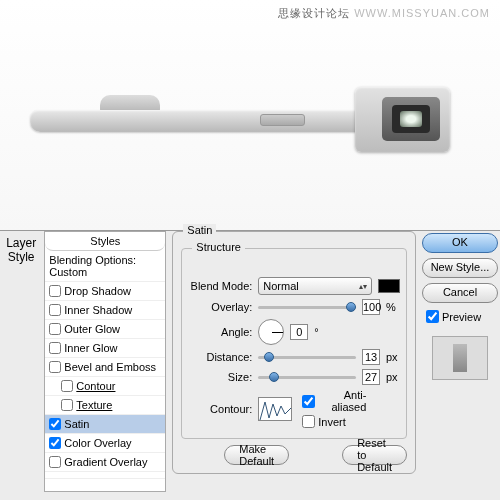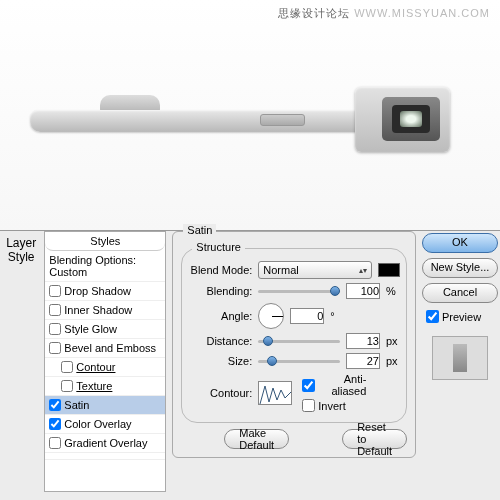--- a/index.html
+++ b/index.html
@@ -23,31 +23,31 @@
 .styles-panel { width: 122px; border: 1px solid #aaa; background: #fff; }
 .styles-panel .hdr { text-align: center; padding: 3px 0; border-bottom: 1px solid #ccc; border-radius: 8px; }
 .styles-panel .row { padding: 3px 4px; border-bottom: 1px solid #eee; display: flex; align-items: center; gap: 3px; cursor: default; }
 .styles-panel .row.indent { padding-left: 16px; text-decoration: underline; }
 .styles-panel .row.sel { background: #b8cde8; }
 .styles-panel input[type=checkbox] { width: 12px; height: 12px; }
 
 .center-panel { flex: 1; }
 .group { border: 1px solid #aaa; border-radius: 6px; padding: 10px 8px 8px; position: relative; margin-bottom: 6px; }
 .group-label { position: absolute; top: -8px; left: 10px; background: #ececec; padding: 0 4px; }
-.inner-group { border: 1px solid #bbb; border-radius: 16px; padding: 8px 6px 6px; position: relative; margin-top: 6px; }
+.inner-group { border: 1px solid #bbb; border-radius: 4px; padding: 24px 6px 6px; position: relative; margin-top: 6px; }
 .inner-label { position: absolute; top: -8px; left: 10px; background: #ececec; padding: 0 4px; }
 .field { display: flex; align-items: center; gap: 6px; margin: 4px 0; }
 .field label { width: 64px; text-align: right; }
 .select { flex: 1; height: 18px; background: linear-gradient(#fff,#e2e2e2); border: 1px solid #888; border-radius: 3px; padding: 1px 4px; display:flex; align-items:center; justify-content:space-between; }
 .select .arrows { font-size: 8px; color: #444; }
 .swatch { width: 22px; height: 14px; border: 1px solid #666; background: #000; }
 .slider { flex: 1; height: 14px; position: relative; }
 .slider .track { position: absolute; top: 6px; left: 0; right: 0; height: 3px; background: #bbb; border-radius: 2px; }
 .slider .thumb { position: absolute; top: 2px; width: 10px; height: 10px; background: linear-gradient(#7fb4e8,#3b6fa8); border-radius: 50%; border: 1px solid #2a5a8a; }
-.numbox { width: 34px; height: 16px; border: 1px solid #888; background: #fff; text-align: right; padding: 1px 0; }
+.numbox { width: 18px; height: 16px; border: 1px solid #888; background: #fff; text-align: center; padding: 1px 0; }
 .unit { width: 14px; }
 .angle { width: 26px; height: 26px; border: 1px solid #888; border-radius: 50%; background: #fff; position: relative; }
 .angle .needle { position: absolute; top: 12px; left: 13px; width: 11px; height: 1px; background: #000; }
 .contour-thumb { width: 34px; height: 24px; border: 1px solid #888; background: #fff; position: relative; overflow:hidden;}
 .contour-thumb svg { position:absolute; top:0; left:0; }
 .btns-row { display: flex; gap: 10px; justify-content: center; margin-top: 6px; }
 .pill { height: 20px; padding: 2px 14px; background: linear-gradient(#fdfdfd,#ddd); border: 1px solid #888; border-radius: 10px; display:flex; align-items:center;margin-left:43px; }
 
 .right-panel { width: 76px; display: flex; flex-direction: column; gap: 5px; align-items: stretch; padding-top: 2px; }
 .r-btn { height: 20px; background: linear-gradient(#fdfdfd,#ddd); border: 1px solid #888; border-radius: 10px; text-align: center; padding: 2px 0; }
@@ -90,21 +90,25 @@
           <div class="row">
             <input type="checkbox" style="">
             <span>Drop Shadow</span>
           </div>
           <div class="row">
             <input type="checkbox" style="">
             <span>Inner Shadow</span>
           </div>
           <div class="row">
             <input type="checkbox" style="">
-            <span>Style Glow</span>
+            <span>Outer Glow</span>
+          </div>
+          <div class="row">
+            <input type="checkbox" style="">
+            <span>Inner Glow</span>
           </div>
           <div class="row">
             <input type="checkbox" style="">
             <span>Bevel and Emboss</span>
           </div>
           <div class="row indent">
             <input type="checkbox" style="">
             <span>Contour</span>
           </div>
           <div class="row indent">
@@ -136,21 +140,21 @@
           <div class="field">
             <label>Blend Mode:</label>
             <div class="select">
               <span>Normal</span>
               <span class="arrows">▴▾</span>
             </div>
             <div class="swatch"></div>
           </div>
 
           <div class="field">
-            <label>Blending:</label>
+            <label>Overlay:</label>
             <div class="slider">
               <div class="track"></div>
                 <div class="thumb" style="left:calc(100% - 10px)"></div>
             </div>
             <div class="numbox">100</div>
             <span class="unit">%</span>
           </div>
 
           <div class="field">
             <label>Angle:</label>

